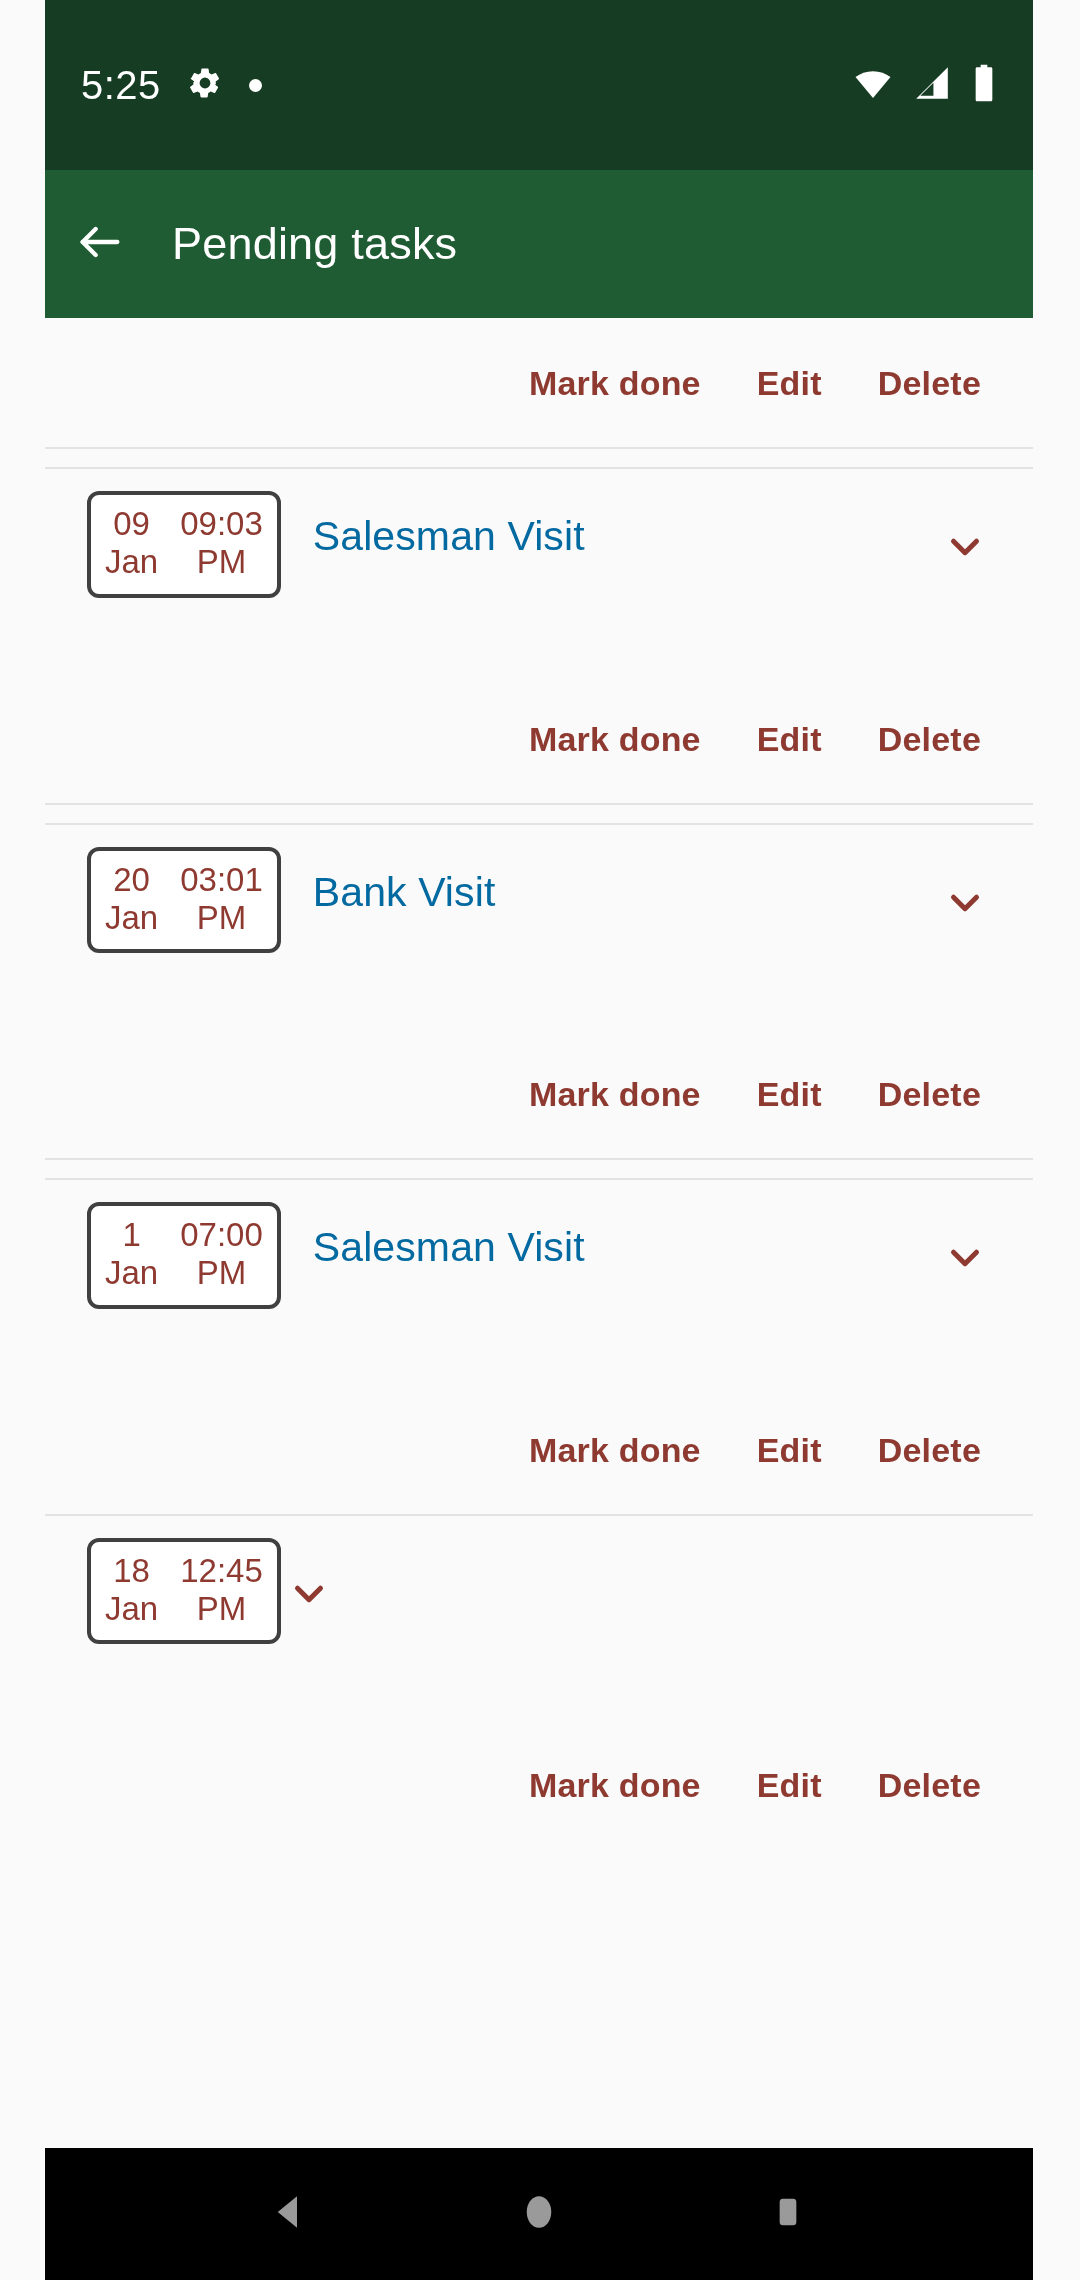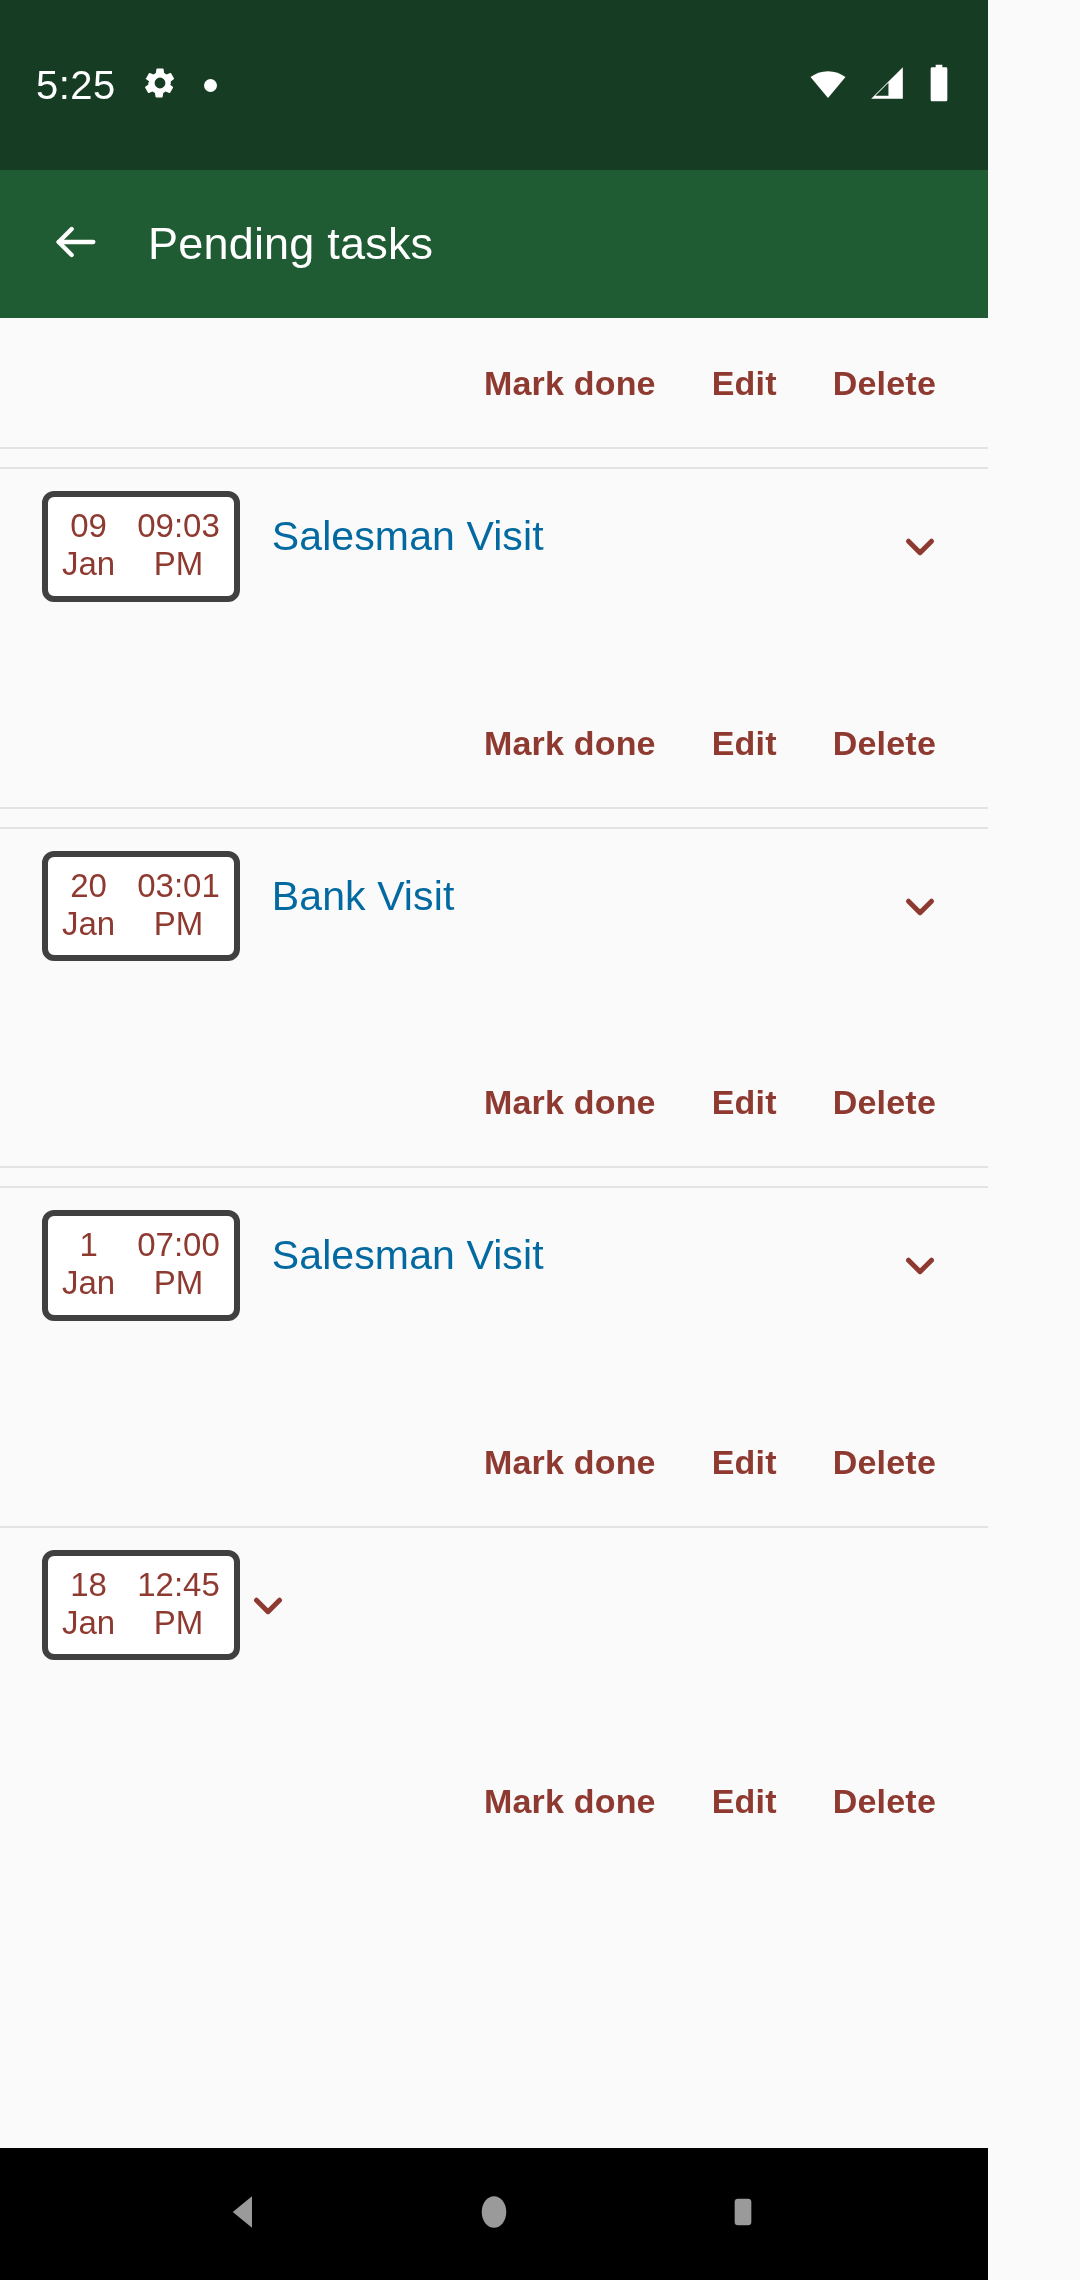--- a/index.html
+++ b/index.html
@@ -1,37 +1,37 @@
 <!DOCTYPE html>
 <html><head>
 <meta charset="utf-8">
 <style>
   * { margin:0; padding:0; box-sizing:border-box; }
   html,body{
     width:1080px; height:2280px;
     font-family:"Liberation Sans", sans-serif;
     background:#FAFAFA; overflow:hidden;
   }
-  .phone{ position:relative; width:988px; height:2280px; display:flex; flex-direction:column; }
+  .phone{ position:relative; width:988px; height:2280px; display:flex; flex-direction:column;margin-left:45px; }
 
   
   .status-bar{
     height:170px; background:#163D24; flex:0 0 170px;
     display:flex; align-items:center; padding:0 36px;
     color:#FFFFFF;
   }
   .sb-left{ display:flex; align-items:center; gap:26px; flex:1; }
   .sb-clock{ font-size:40px; letter-spacing:.5px; }
   .sb-right{ display:flex; align-items:center; gap:20px; }
   .sb-dot{ width:13px; height:13px; border-radius:50%; background:#fff; display:inline-block; }
 
   
   .app-bar{
     height:148px; flex:0 0 148px; background:#1F5C33;
-    display:flex; align-items:center; padding:0 48px; gap:44px;
+    display:flex; align-items:center; padding:0 27px; gap:44px;
   }
   .back-btn{ width:56px; height:56px; display:flex; align-items:center; justify-content:center; }
   .app-title{ color:#FFFFFF; font-size:45px; font-weight:400; letter-spacing:.2px; }
 
   
   .content{ flex:1; background:#FAFAFA; overflow:hidden; }
 
   .actions-row{
     display:flex; justify-content:flex-end; align-items:center;
     gap:56px; padding:46px 52px 44px 16px;
@@ -44,21 +44,21 @@
 
   .divider{ height:2px; background:#E3E3E3; width:100%; }
   .divider-gap{ height:18px; background:#FAFAFA; }
 
   .task-row{
     display:flex; align-items:flex-start;
     padding:22px 40px 0 42px; background:#FAFAFA;
     min-height:118px;
   }
   .date-badge{
-    border:6px solid #404040; border-radius:12px; background:#FFFFFF;
+    border:4px solid #404040; border-radius:12px; background:#FFFFFF;
     padding:10px 14px 12px; display:flex; gap:22px;
     flex:0 0 auto; min-width:172px; justify-content:center;
   }
   .badge-col{ display:flex; flex-direction:column; align-items:center; line-height:1.16; }
   .badge-col span{ color:#8E3A31; font-size:33px; white-space:nowrap; }
 
   .task-title{
     flex:1; color:#0369a1; font-size:41px; font-weight:400;
     padding:22px 0 0 32px; letter-spacing:.1px;
   }

